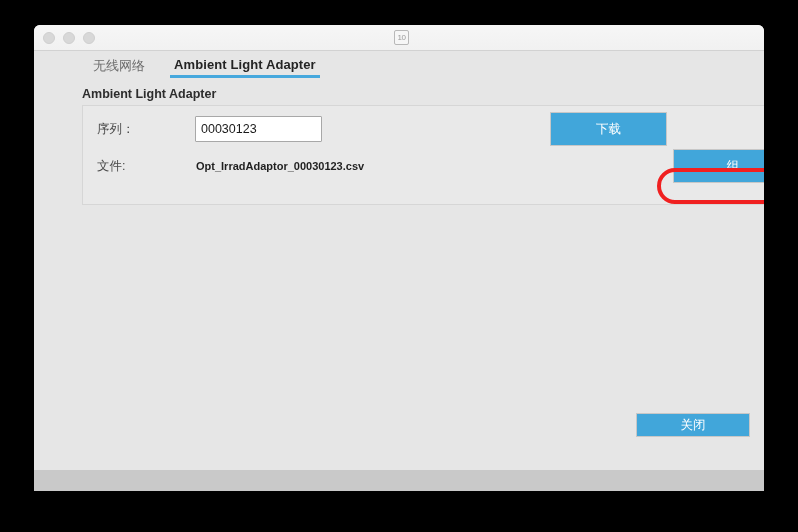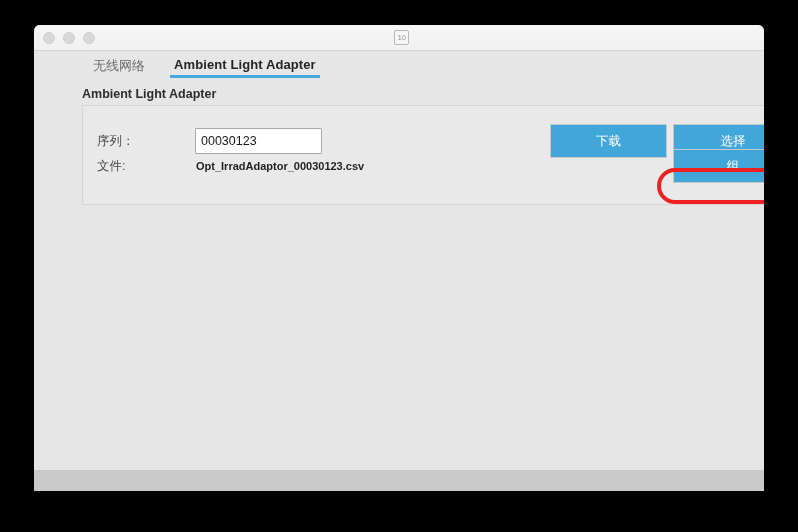--- a/index.html
+++ b/index.html
@@ -136,21 +136,21 @@
     background: #e9e9e9;
     border: 1px solid #d6d6d6;
     box-sizing: border-box;
   }
   .form-row {
     position: absolute;
     left: 0;
     right: 0;
     height: 30px;
   }
-  #row-serial { top: 20px; }
+  #row-serial { top: 8px; }
   #row-file   { top: 45px; }
 
   .row-label {
     position: absolute;
     left: 14px;
     top: 50%;
     transform: translateY(-50%);
     font-size: 12.5px;
     color: #4a4a4a;
   }
@@ -292,29 +292,29 @@
   </div>
 
   <div id="group-title">Ambient Light Adapter</div>
 
   <div id="panel">
 
     <div class="form-row" id="row-serial">
       <span class="row-label">序列：</span>
       <input id="serial-input" type="text" value="00030123" style="">
       <button class="btn-blue" id="btn-download">下载</button>
-      <button class="btn-blue" id="btn-select">选择</button>
     </div>
 
     <div class="form-row" id="row-file">
       <span class="row-label">文件:</span>
       <span class="row-value">Opt_IrradAdaptor_00030123.csv</span>
       <button class="btn-blue" id="btn-group">组</button>
     </div>
 
   </div>
 
   <div id="highlight-ring"></div>
 
+  <button id="btn-close">关闭</button>
 
   <div id="bottombar"></div>
 
 </div>
 
 </body></html>

